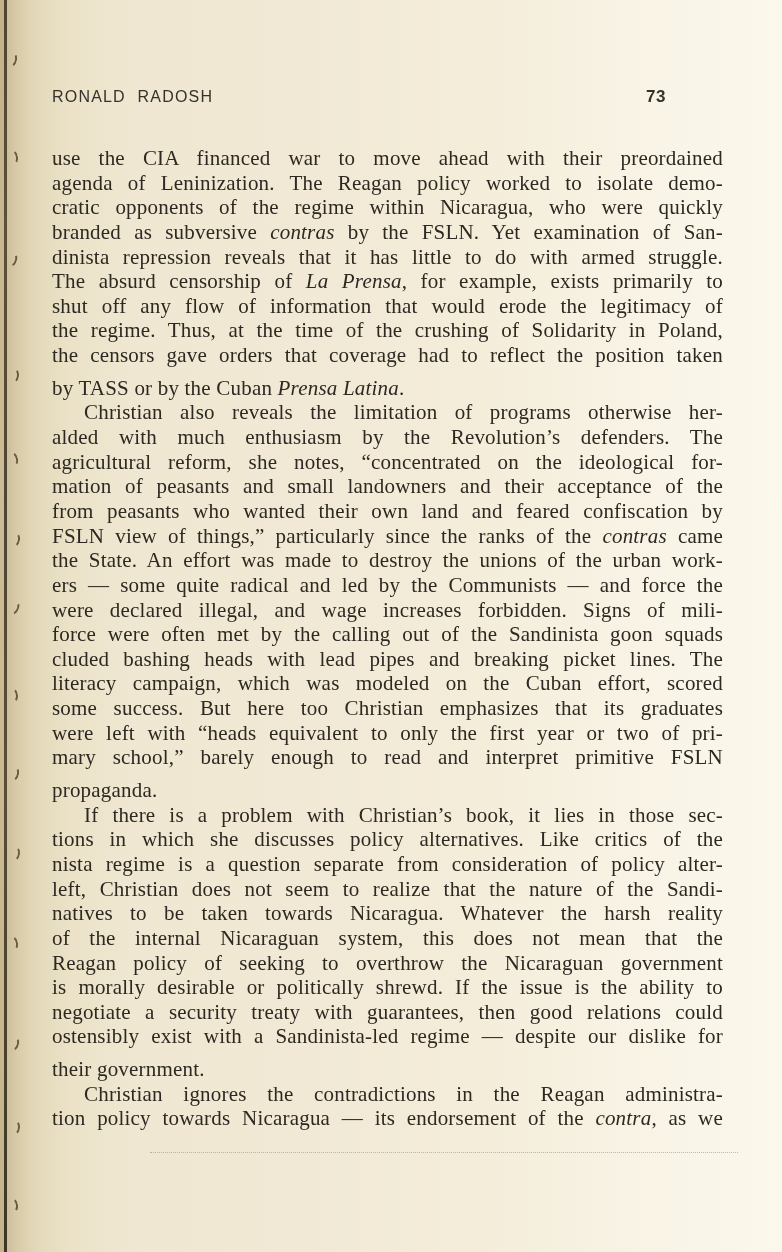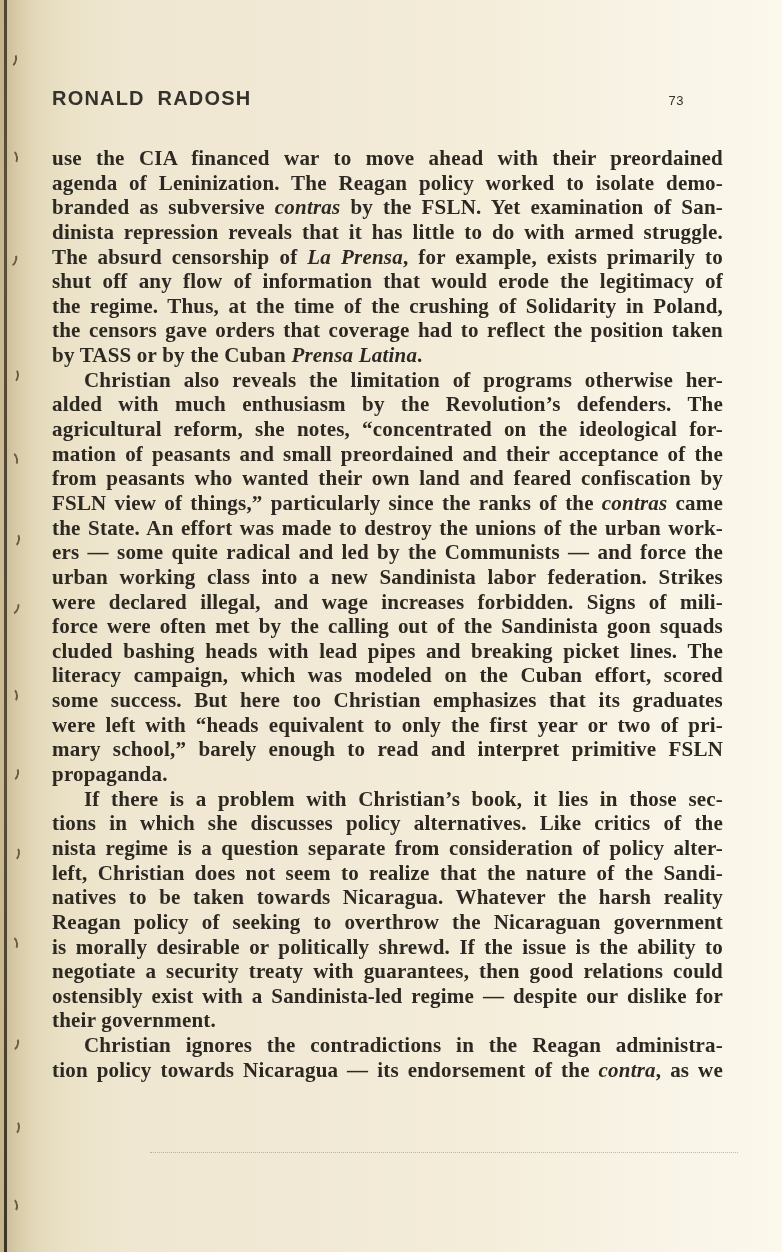--- a/index.html
+++ b/index.html
@@ -36,42 +36,41 @@
     opacity: .8;
   }
   .header {
     position: absolute;
     left: 52px; right: 59px; top: 87px;
     display: flex; justify-content: space-between; align-items: baseline;
     font-family: "Liberation Sans", sans-serif;
     color: #35322c;
   }
   .header .author {
-    font-size: 20px; letter-spacing: 1.2px; word-spacing: 6px; font-weight: 700;
+    font-size: 16px; letter-spacing: 1.2px; word-spacing: 6px; font-weight: 400;
   }
   .header .pagenum {
-    font-size: 13px; letter-spacing: .5px; margin-right: 39px; font-weight: 400;
+    font-size: 17px; letter-spacing: .5px; margin-right: 57px; font-weight: 700;
   }
   .body-text {
     position: absolute;
     left: 52px; top: 146px; width: 671px;
     font-size: 21px;
     line-height: 24.65px;
     color: #2d2922;
     letter-spacing: .2px;
-    font-weight: bold;
   }
   .body-text .line {
     text-align: justify;
     text-align-last: justify;
     white-space: normal;
     height: 24.65px;
     overflow: visible;
   }
-  .body-text .line.para-end { text-align-last: left; }
+  .body-text .line.para-end { text-align-last: left; margin-top: 8px; }
   .body-text .line.indent { text-indent: 32px; }
   .scan-dotline {
     position: absolute; left: 150px; top: 1152px; width: 588px; height: 0;
     border-top: 1px dotted rgba(125, 113, 88, .45);
   }
 </style>
 </head>
 <body>
 
 <div class="page">
@@ -80,49 +79,50 @@
   <div class="edge-line"></div>
 
   <div class="header">
     <span class="author">RONALD RADOSH</span>
     <span class="pagenum">73</span>
   </div>
 
   <div class="body-text">
       <div class="line">use the CIA financed war to move ahead with their preordained</div>
       <div class="line">agenda of Leninization. The Reagan policy worked to isolate demo-</div>
+      <div class="line">cratic opponents of the regime within Nicaragua, who were quickly</div>
       <div class="line">branded as subversive <i>contras</i> by the FSLN. Yet examination of San-</div>
       <div class="line">dinista repression reveals that it has little to do with armed struggle.</div>
       <div class="line">The absurd censorship of <i>La Prensa</i>, for example, exists primarily to</div>
       <div class="line">shut off any flow of information that would erode the legitimacy of</div>
       <div class="line">the regime. Thus, at the time of the crushing of Solidarity in Poland,</div>
       <div class="line">the censors gave orders that coverage had to reflect the position taken</div>
       <div class="line para-end">by TASS or by the Cuban <i>Prensa Latina</i>.</div>
       <div class="line indent">Christian also reveals the limitation of programs otherwise her-</div>
       <div class="line">alded with much enthusiasm by the Revolution’s defenders. The</div>
       <div class="line">agricultural reform, she notes, “concentrated on the ideological for-</div>
-      <div class="line">mation of peasants and small preordained and their acceptance of the</div>
+      <div class="line">mation of peasants and small landowners and their acceptance of the</div>
       <div class="line">from peasants who wanted their own land and feared confiscation by</div>
       <div class="line">FSLN view of things,” particularly since the ranks of the <i>contras</i> came</div>
       <div class="line">the State. An effort was made to destroy the unions of the urban work-</div>
       <div class="line">ers — some quite radical and led by the Communists — and force the</div>
-      <div class="line">urban working class into a new Sandinista labor federation. Strikes</div>
       <div class="line">were declared illegal, and wage increases forbidden. Signs of mili-</div>
       <div class="line">force were often met by the calling out of the Sandinista goon squads</div>
       <div class="line">cluded bashing heads with lead pipes and breaking picket lines. The</div>
       <div class="line">literacy campaign, which was modeled on the Cuban effort, scored</div>
       <div class="line">some success. But here too Christian emphasizes that its graduates</div>
       <div class="line">were left with “heads equivalent to only the first year or two of pri-</div>
       <div class="line">mary school,” barely enough to read and interpret primitive FSLN</div>
       <div class="line para-end">propaganda.</div>
       <div class="line indent">If there is a problem with Christian’s book, it lies in those sec-</div>
       <div class="line">tions in which she discusses policy alternatives. Like critics of the</div>
       <div class="line">nista regime is a question separate from consideration of policy alter-</div>
       <div class="line">left, Christian does not seem to realize that the nature of the Sandi-</div>
       <div class="line">natives to be taken towards Nicaragua. Whatever the harsh reality</div>
+      <div class="line">of the internal Nicaraguan system, this does not mean that the</div>
       <div class="line">Reagan policy of seeking to overthrow the Nicaraguan government</div>
       <div class="line">is morally desirable or politically shrewd. If the issue is the ability to</div>
       <div class="line">negotiate a security treaty with guarantees, then good relations could</div>
       <div class="line">ostensibly exist with a Sandinista-led regime — despite our dislike for</div>
       <div class="line para-end">their government.</div>
       <div class="line indent">Christian ignores the contradictions in the Reagan administra-</div>
       <div class="line">tion policy towards Nicaragua — its endorsement of the <i>contra</i>, as we</div>
     </div>
 
   <div class="scan-dotline"></div>

